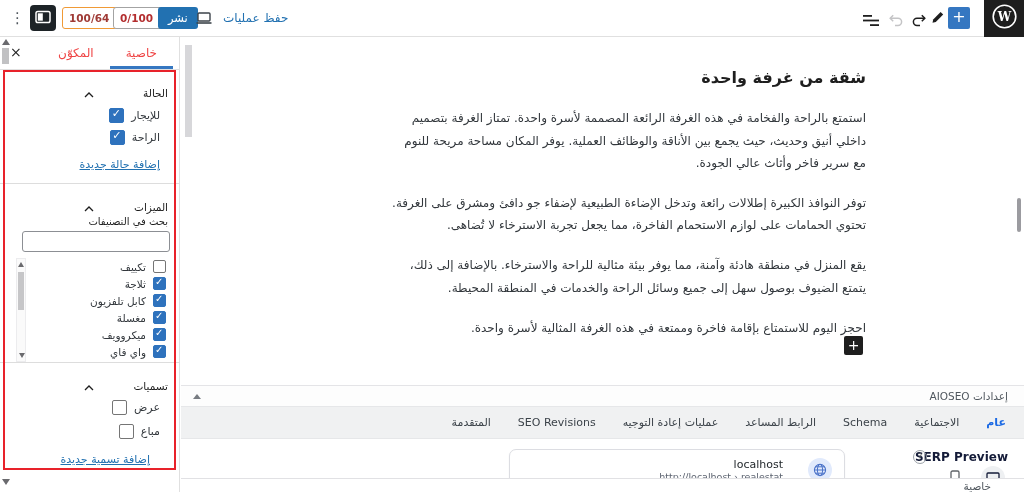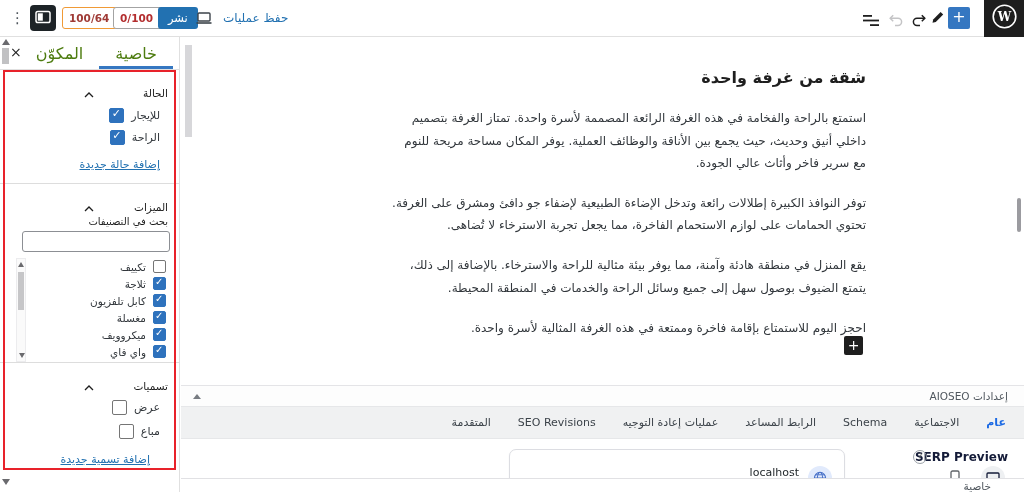--- a/index.html
+++ b/index.html
@@ -22,21 +22,21 @@
   .i-listview { left:863px; }
   .i-undo { left:888px; }
   .i-redo { left:911px; }
   .i-pencil { left:931px; top:10px; }
   .plus-btn { position:absolute; left:948px; top:7px; width:22px; height:22px; background:#3577c1; border-radius:2px; color:#fff; font-size:16px; line-height:20px; text-align:center; }
   .wp-btn { position:absolute; left:984px; top:0; width:40px; height:37px; background:#1e1e1e; display:flex; align-items:center; justify-content:center; }
 
   
   .sidebar { position:absolute; top:37px; left:0; width:180px; height:455px; background:#fff; border-right:1px solid #e0e0e0; z-index:10; }
   .tabsrow { position:relative; height:33px; border-bottom:1px solid #e0e0e0; display:flex; direction:rtl; padding-right:6px; }
-  .stab { padding:0 16px; font-size:16px; color:#4d7c0f; display:flex; align-items:center; cursor:pointer; }
+  .stab { padding:0 16px; font-size:12px; color:#ef4444; display:flex; align-items:center; cursor:pointer; }
   .stab.active { box-shadow: inset 0 -3px 0 #3577c1; }
   .close-x { position:absolute; left:10px; top:7px; font-size:14px; color:#1e1e1e; cursor:pointer; }
   .red-frame { position:absolute; left:3px; top:33px; width:173px; height:400px; border:2px solid #e8222a; pointer-events:none; z-index:9; }
   .panel-body { position:absolute; top:33px; left:0; width:180px; }
   .sec { border-top:1px solid #ddd; }
   .sec:first-child { border-top:none; }
   .sec-h { position:relative; height:26px; padding:12px 12px 0 12px; }
   .sec-h .t { font-size:10.5px; color:#1e1e1e; }
   .chev { position:absolute; left:84px; top:13px; }
   .crow { display:flex; direction:rtl; align-items:center; gap:7px; }
@@ -83,21 +83,21 @@
   .aio-collapse { position:absolute; left:12px; top:8px; width:0; height:0; border-left:4px solid transparent; border-right:4px solid transparent; border-bottom:5px solid #787c82; }
   .aio-tabs { height:33px; background:#f0f1f2; border-top:1px solid #e6e7e9; border-bottom:1px solid #e6e7e9; display:flex; direction:rtl; align-items:center; gap:27px; padding:0 18px; }
   .atab { font-size:11px; color:#3c434a; white-space:nowrap; cursor:pointer; }
   .atab.active { color:#1c6ae4; font-weight:bold; }
   .serp { position:relative; height:39px; background:#fff; }
   .serp-title { position:absolute; right:16px; top:11px; font-size:12px; font-weight:bold; color:#141b38; direction:ltr; }
   .help-c { position:absolute; right:97px; top:11px; width:14px; height:14px; border:1.2px solid #9aa0a6; border-radius:50%; text-align:center; }
   .help-c::after { content:"?"; font-size:9px; color:#5f6368; line-height:12px; display:block; }
   .dev-mobile { position:absolute; right:64px; top:31px; }
   .dev-desk { position:absolute; right:19px; top:27px; width:24px; height:24px; border-radius:50%; background:#eef0f2; display:flex; align-items:center; justify-content:center; }
-  .serp-card { position:absolute; right:179px; top:10px; width:336px; height:42px; background:#fff; border:1px solid #dcdde2; border-radius:7px; box-shadow:0 1px 2px rgba(20,27,56,.06); display:flex; direction:rtl; align-items:flex-end; gap:9px; padding:0 12px; }
+  .serp-card { position:absolute; right:179px; top:10px; width:336px; height:42px; background:#fff; border:1px solid #dcdde2; border-radius:7px; box-shadow:0 1px 2px rgba(20,27,56,.06); display:flex; direction:rtl; align-items:center; gap:25px; padding:0 12px; }
   .globe-c { width:24px; height:24px; border-radius:50%; background:#e1eafc; display:flex; align-items:center; justify-content:center; flex:0 0 auto; }
   .serp-site { font-size:11px; color:#1d2327; }
   .serp-url { font-size:9.5px; color:#5c6370; direction:ltr; }
 
   
   .footbar { position:absolute; left:181px; bottom:0; width:843px; height:14px; background:#fff; border-top:1px solid #e1e1e4; z-index:20; display:flex; direction:rtl; align-items:center; padding-right:33px; }
   .footbar .t { font-size:10.5px; color:#50575e; line-height:12px; }
 </style>
 </head>
 <body>

